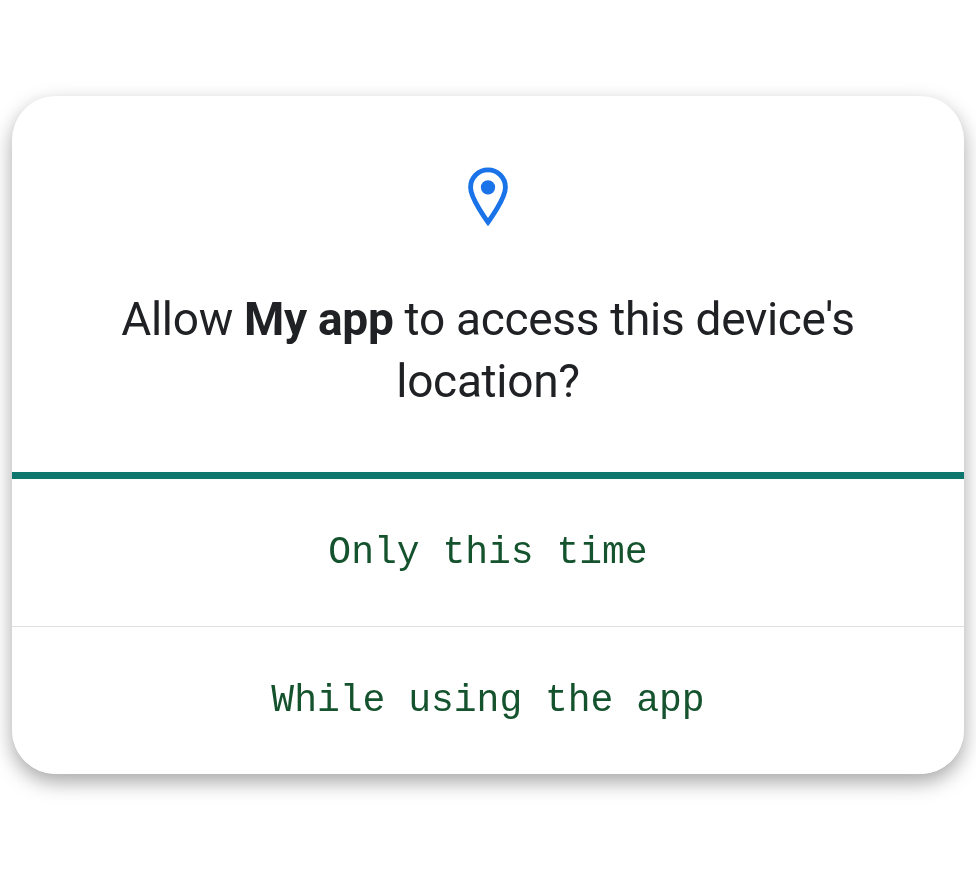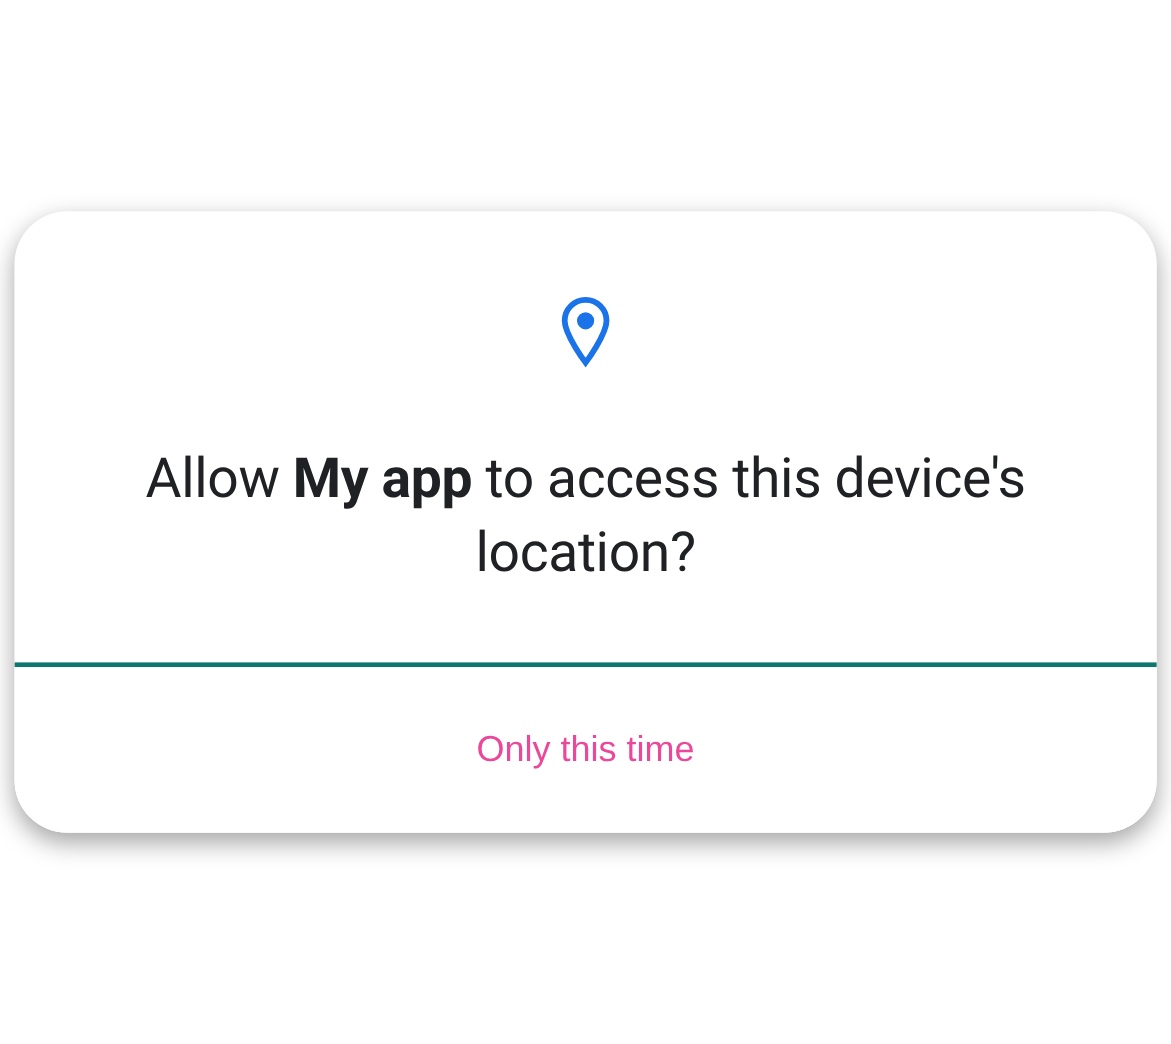--- a/index.html
+++ b/index.html
@@ -26,21 +26,21 @@
       overflow: hidden;
       display: flex;
       flex-direction: column;
     }
     
     .dialog-header {
       padding: 70px 60px 60px 60px;
       display: flex;
       flex-direction: column;
       align-items: center;
-      border-bottom: 4px solid #0f766e;
+      border-bottom: 7px solid #0f766e;
       gap: 16px;
     }
     
     .icon-wrapper {
       margin-bottom: 40px;
     }
     
     .location-icon {
       width: 52px;
       height: 62px;
@@ -58,31 +58,31 @@
       letter-spacing: -0.3px;
     }
     
     .dialog-title .app-name {
       font-weight: 700;
     }
     
     .dialog-option {
       padding: 52px 20px;
       text-align: center;
-      font-size: 30px;
+      font-size: 38px;
       font-weight: 500;
-      color: #ec4899;
+      color: #14532d;
       cursor: pointer;
       border-bottom: 1px solid #e0e0e0;
       background: #ffffff;
       border-left: none;
       border-right: none;
       border-top: none;
       width: 100%;
-      font-family: Liberation Sans, sans-serif;
+      font-family: Liberation Mono, monospace;
     }
     
     .dialog-option:last-child {
       border-bottom: none;
     }
   </style>
 </head>
 <body>
 
 <div class="dialog">
@@ -93,14 +93,15 @@
         <circle cx="12" cy="11" r="2.2" fill="#1a73e8"></circle>
       </svg>
     </div>
     <h2 class="dialog-title">
       <span>Allow </span><span class="app-name">My app</span><span> to access this device's location?</span>
     </h2>
   </div>
 
   <button class="dialog-option">Only this time</button>
 
+  <button class="dialog-option">While using the app</button>
 
 </div>
 
 </body></html>

